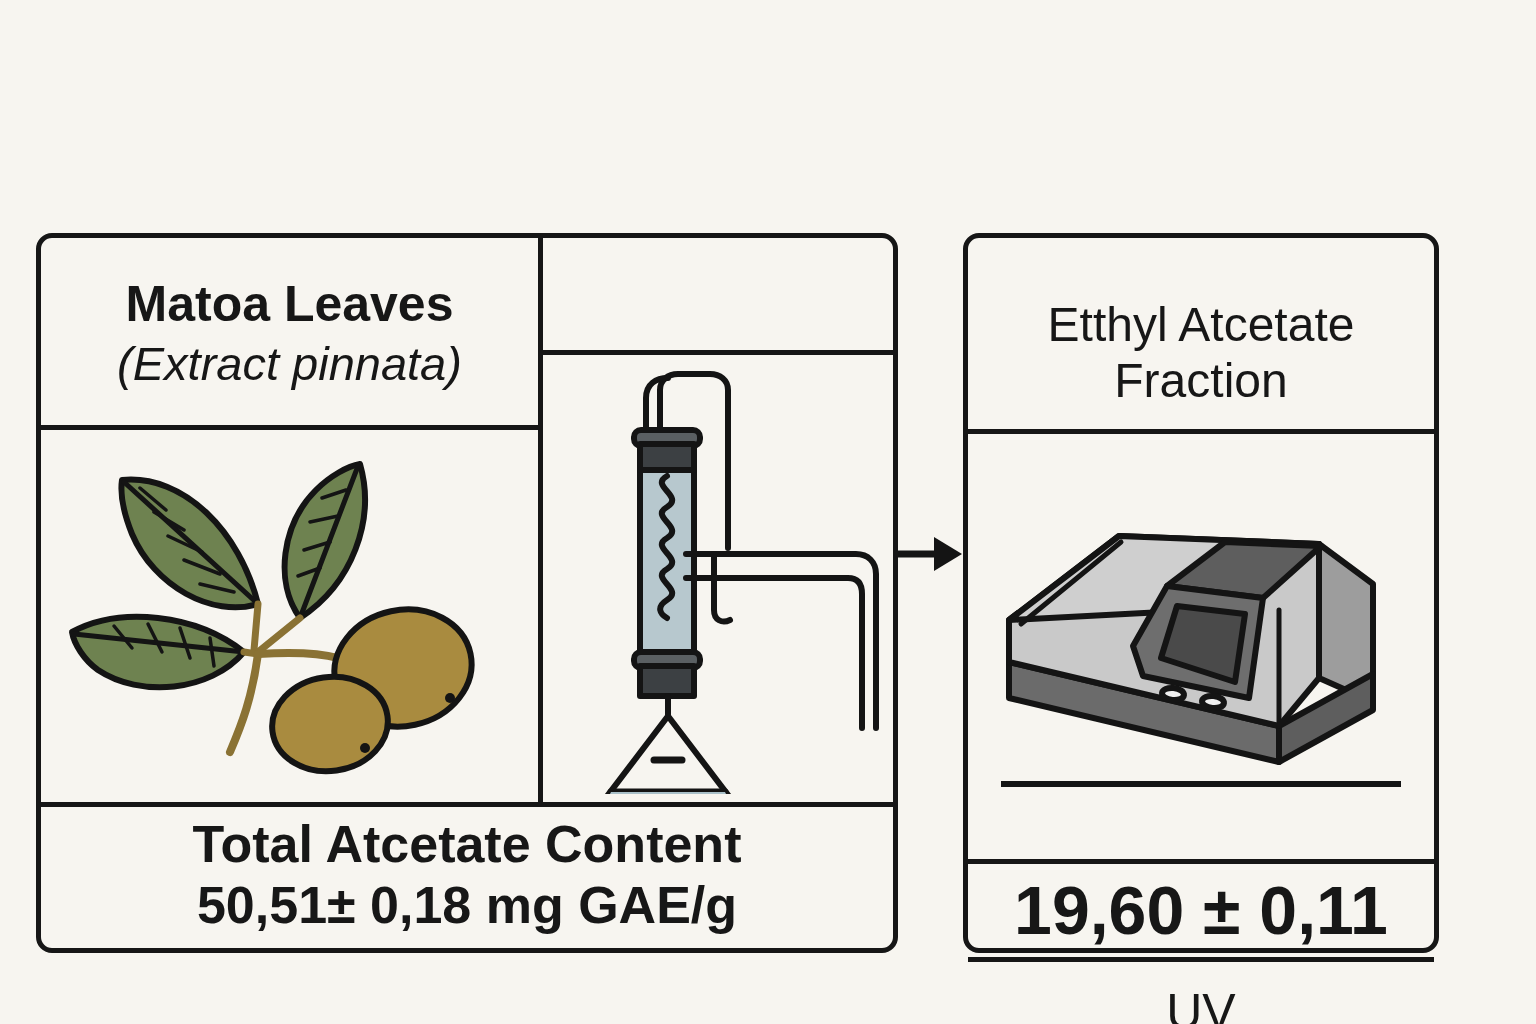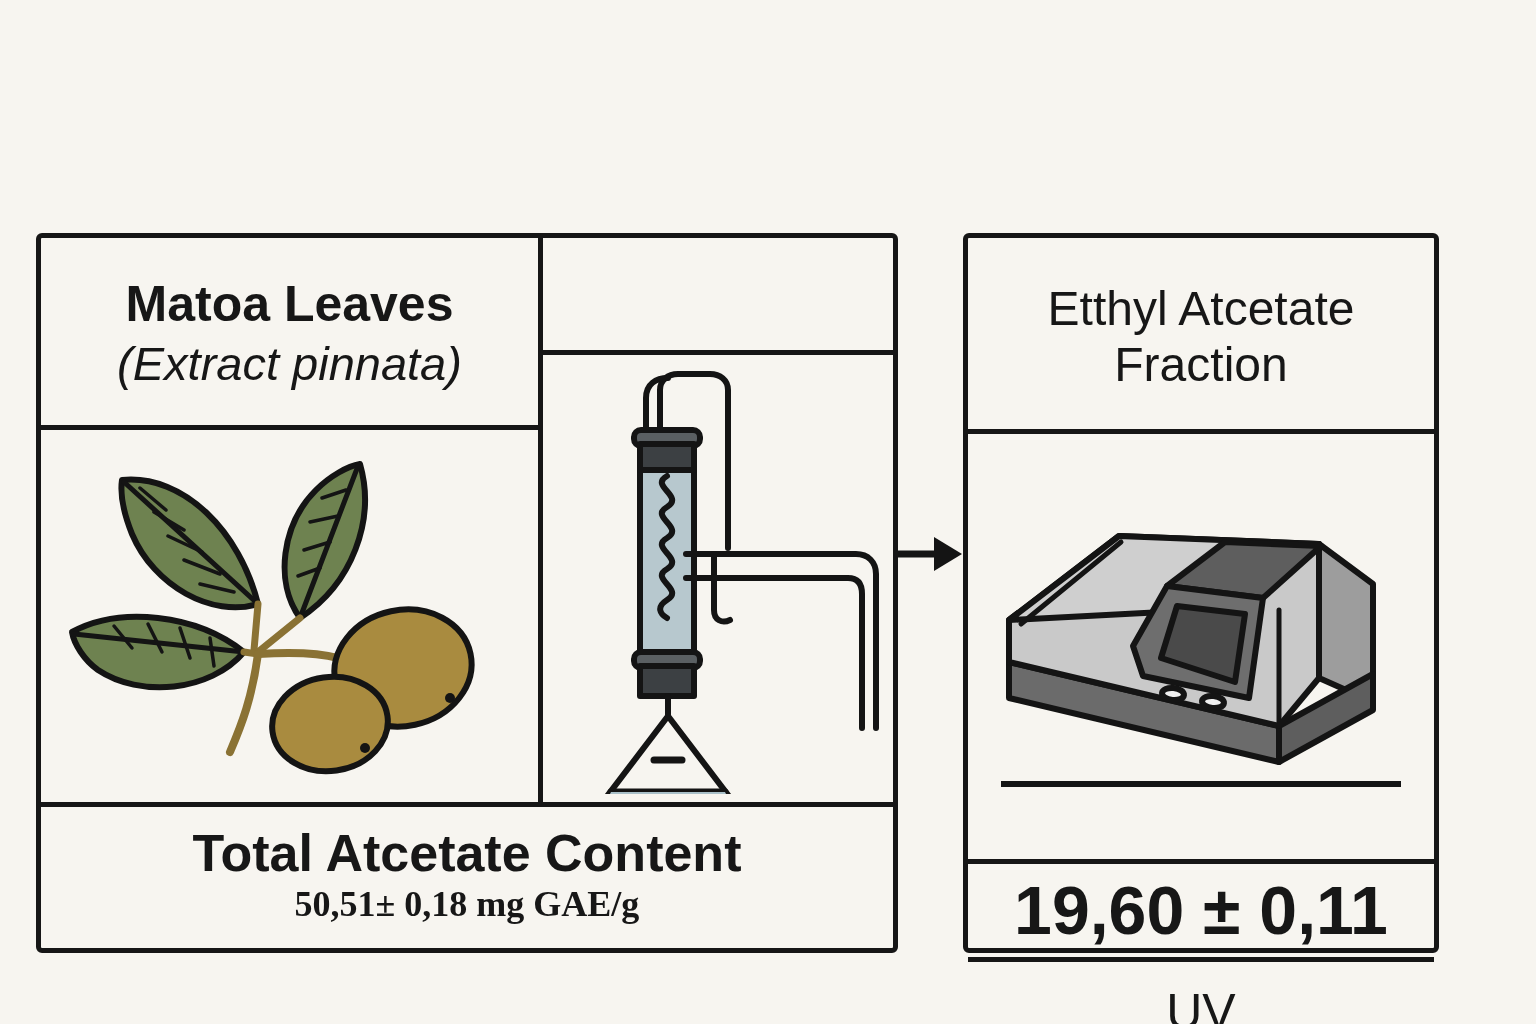--- a/index.html
+++ b/index.html
@@ -28,21 +28,21 @@
     line-height: 1.30;
     letter-spacing: -0.5px;
   }
   #title .tline { display: block; white-space: nowrap; }
 
   
   .panel {
     position: absolute;
     background: #f7f5f0;
     border: 5px solid #161616;
-    border-radius: 6px;
+    border-radius: 16px;
     box-sizing: border-box;
   }
   #left-panel  { left: 36px;  top: 233px; width: 862px; height: 720px; }
   #right-panel { left: 963px; top: 233px; width: 476px; height: 720px; }
 
   .cell {
     position: absolute;
     box-sizing: border-box;
     display: flex;
     align-items: center;
@@ -75,25 +75,25 @@
 
   #leaf-cell  { left: 0;   top: 192px; width: 497px; height: 372px; }
   #flask-cell { left: 502px; top: 117px; width: 355px; height: 447px; }
 
   #tpc-cell {
     left: 0; top: 569px; width: 852px; height: 141px;
     flex-direction: column;
     padding-bottom: 6px;
   }
   #tpc-cell .t1 { font-size: 52px; font-weight: bold; line-height: 1.12; }
-  #tpc-cell .t2 { font-size: 36px; font-weight: bold; line-height: 1.12; margin-top: 2px; font-family: Liberation Serif, serif; }
+  #tpc-cell .t2 { font-size: 52px; font-weight: bold; line-height: 1.12; margin-top: 2px; }
 
   
   #frac-head {
-    left: 0; top: 0; width: 466px; height: 191px;
+    left: 0; top: 16px; width: 466px; height: 191px;
     flex-direction: column; padding: 6px 10px 0 10px;
   }
   #frac-head .f1,
   #frac-head .f2 { font-size: 48px; font-weight: 500; line-height: 1.16; }
 
   #spec-cell  { left: 0; top: 196px; width: 466px; height: 425px; }
 
   #spf-cell {
     left: 0; top: 626px; width: 466px; height: 92px;
     font-size: 68px; font-weight: bold;

